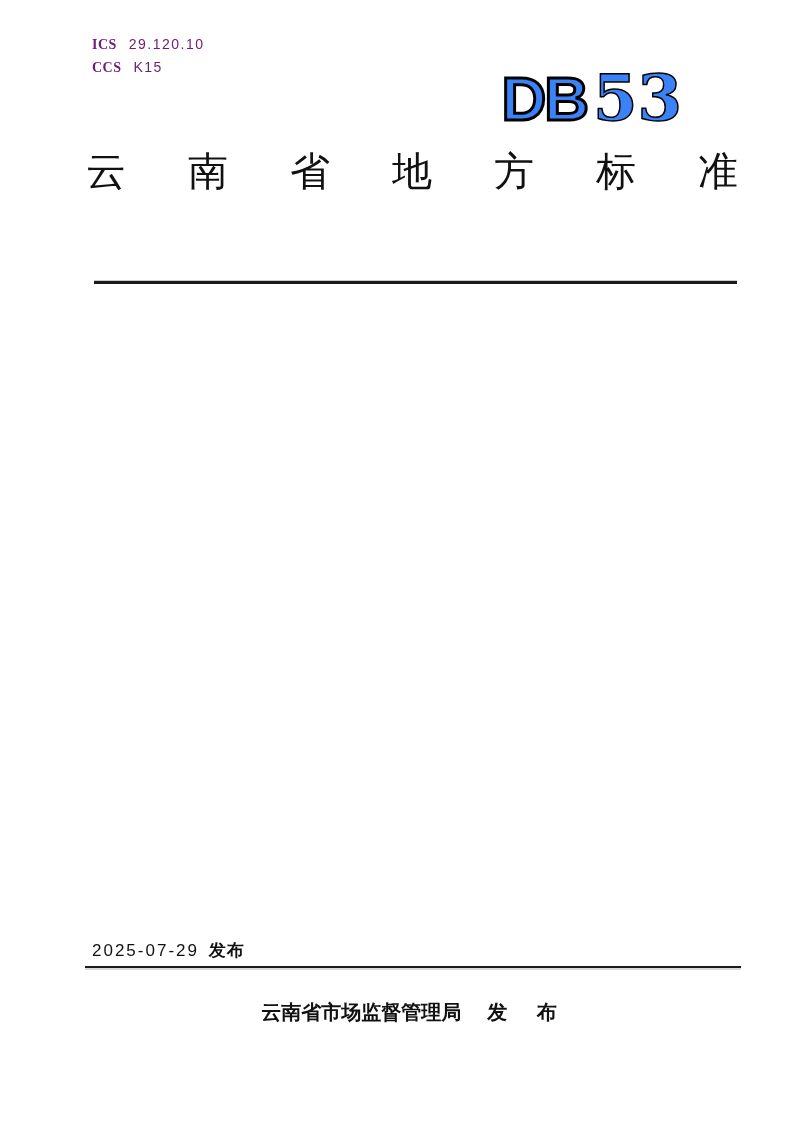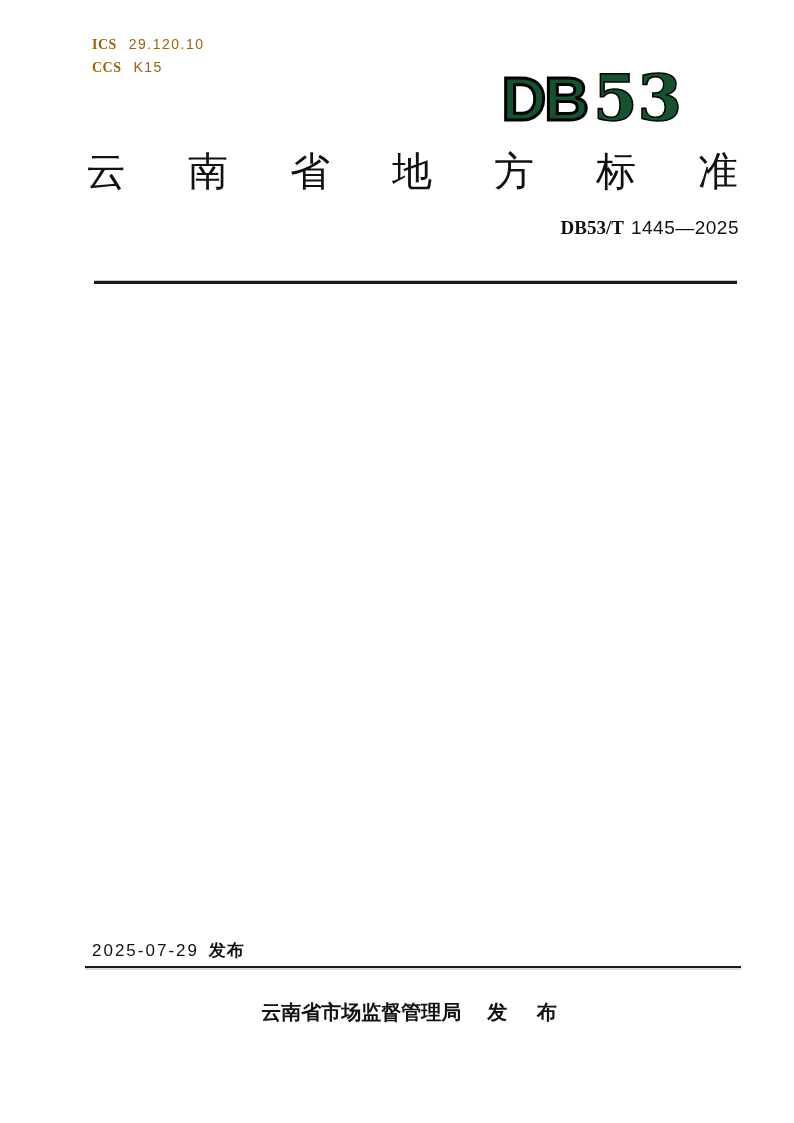--- a/index.html
+++ b/index.html
@@ -14,21 +14,21 @@
     overflow: hidden;
   }
 
   
   .codes {
     position: absolute;
     left: 92px;
     top: 33px;
     font-size: 14px;
     line-height: 22px;
-    color: #a16207;
+    color: #701a75;
   }
   .codes .row { white-space: nowrap; }
   .codes .lbl {
     font-family: "Liberation Serif", serif;
     font-weight: bold;
     letter-spacing: 0.5px;
     margin-right: 8px;
   }
   .codes .val {
     font-family: "Liberation Sans", sans-serif;
@@ -36,21 +36,21 @@
   }
 
   
   .logo {
     position: absolute;
     top: 66px;
     right: 112px;
     height: 64px;
     line-height: 64px;
     white-space: nowrap;
-    color: #14532d;
+    color: #3b82f6;
   }
   .logo .db {
     font-family: "Liberation Sans", sans-serif;
     font-size: 62px;
     font-weight: 900;
     letter-spacing: -2px;
     -webkit-text-stroke: 3px #000;
   }
   .logo .num {
     font-family: "DejaVu Serif", serif;
@@ -195,23 +195,20 @@
   <div class="std-type">
     <span>云</span>
     <span>南</span>
     <span>省</span>
     <span>地</span>
     <span>方</span>
     <span>标</span>
     <span>准</span>
   </div>
 
-  <div class="std-code">
-    <span class="prefix">DB53/T</span><span class="number">1445—2025</span>
-  </div>
 
   <div class="rule-top"></div>
 
 
   <div class="dates">
     <div>
       <span class="date">2025-07-29</span>
       <span class="dlabel">发布</span>
     </div>
   </div>

